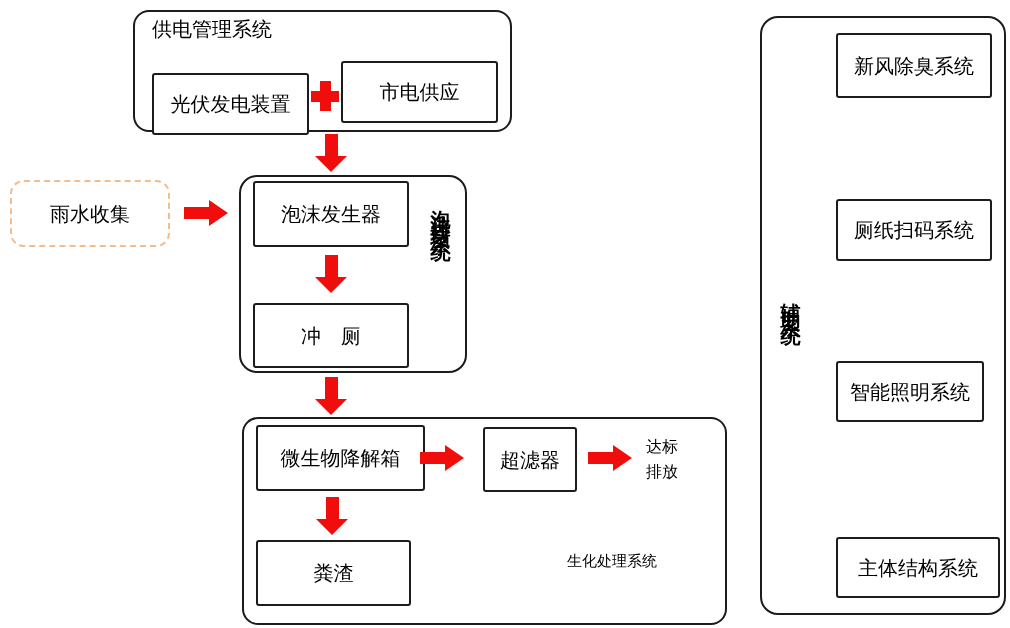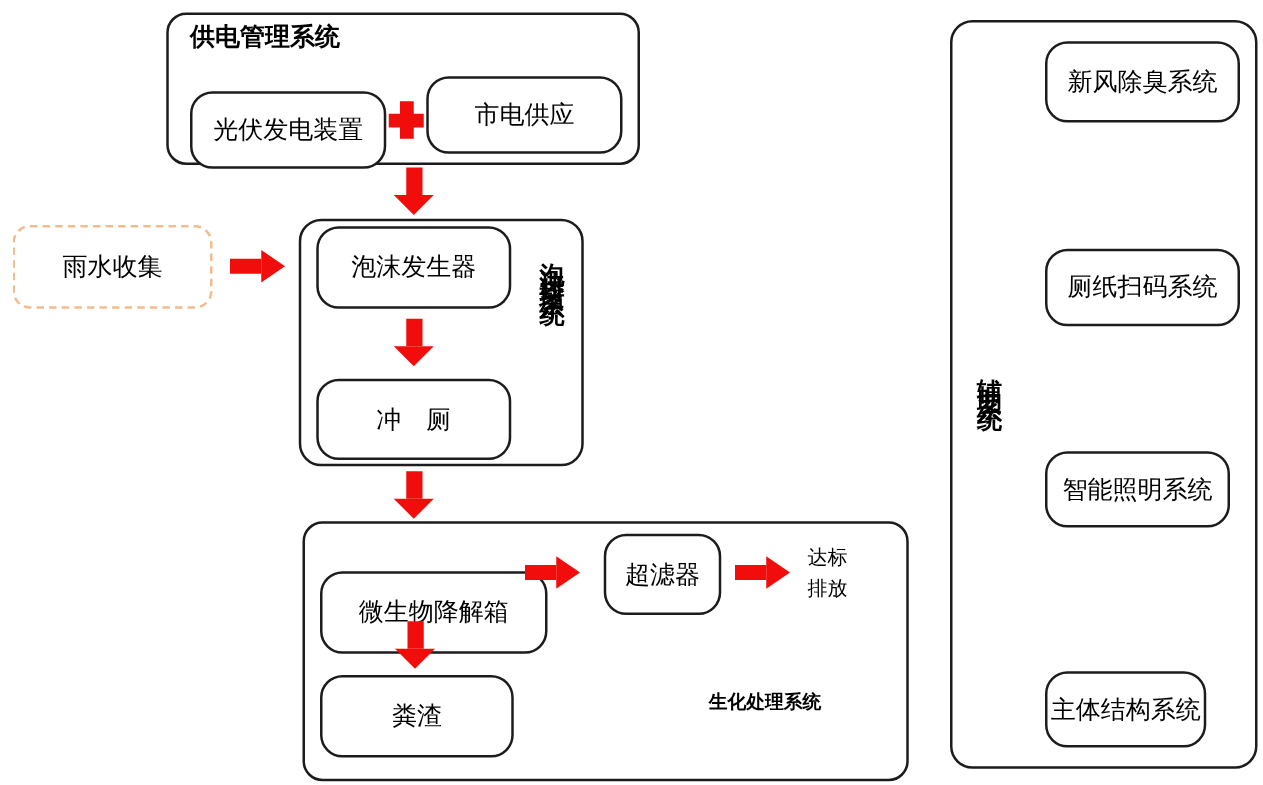--- a/index.html
+++ b/index.html
@@ -6,29 +6,29 @@
   #canvas {
     position:relative; width:1010px; height:628px; background:#ffffff;
     font-family:"Liberation Sans","DejaVu Sans",sans-serif; color:#000;
     overflow:hidden;
   }
   .container-rect {
     position:absolute; border:2.5px solid #1c1c1c; border-radius:18px;
     background:#ffffff; box-sizing:border-box;
   }
   .box {
-    position:absolute; border:2.5px solid #1c1c1c; border-radius:18px;
+    position:absolute; border:2.5px solid #1c1c1c; border-radius:3px;
     background:#ffffff; box-sizing:border-box;
     display:flex; align-items:center; justify-content:center;
     font-size:20px; line-height:1.2; white-space:nowrap;
   }
   .dashed {
     border:2.5px dashed #f2bd8e; border-radius:14px;
   }
-  .title-bold { position:absolute; font-size:20px; font-weight:bold; white-space:nowrap; }
+  .title-bold { position:absolute; font-size:20px; font-weight:normal; white-space:nowrap; }
   .vtext {
     position:absolute; writing-mode:vertical-rl; text-orientation:upright;
     font-size:20px; font-weight:bold; letter-spacing:6px; white-space:nowrap;
   }
   
   .arrow { position:absolute; display:flex; align-items:center; justify-content:center; }
   .arrow.down { flex-direction:column; }
   .arrow.down .shaft { width:13px; height:22px; background:var(--red); }
   .arrow.down .head  { width:0; height:0; border-left:16px solid transparent;
                        border-right:16px solid transparent; border-top:16px solid var(--red); }
@@ -87,21 +87,21 @@
     <span>冲　厕</span>
   </div>
   <div class="vtext" style="left:428px; top:194px;">泡沫封堵系统</div>
 
   <div class="arrow down" style="left:315px; top:377px;">
     <div class="shaft"></div>
     <div class="head"></div>
   </div>
 
   <div class="container-rect" style="left:242px; top:417px; width:485px; height:208px; border-radius:16px;"></div>
-  <div class="box" style="left:256px; top:425px; width:182px; height:66px;margin-top:32px;">
+  <div class="box" style="left:256px; top:425px; width:169px; height:66px;">
     <span>微生物降解箱</span>
   </div>
   <div class="arrow right" style="left:420px; top:445px;">
     <div class="shaft"></div>
     <div class="head"></div>
   </div>
   <div class="box" style="left:483px; top:427px; width:94px; height:65px;">
     <span>超滤器</span>
   </div>
   <div class="arrow right" style="left:588px; top:445px;">
@@ -126,17 +126,17 @@
 
   <div class="box" style="left:836px; top:33px; width:156px; height:65px;">
     <span>新风除臭系统</span>
   </div>
   <div class="box" style="left:836px; top:199px; width:156px; height:62px;">
     <span>厕纸扫码系统</span>
   </div>
   <div class="box" style="left:836px; top:361px; width:148px; height:61px;">
     <span>智能照明系统</span>
   </div>
-  <div class="box" style="left:836px; top:537px; width:129px; height:61px;">
+  <div class="box" style="left:836px; top:537px; width:164px; height:61px;">
     <span>主体结构系统</span>
   </div>
 
 </div>
 
 </body></html>

